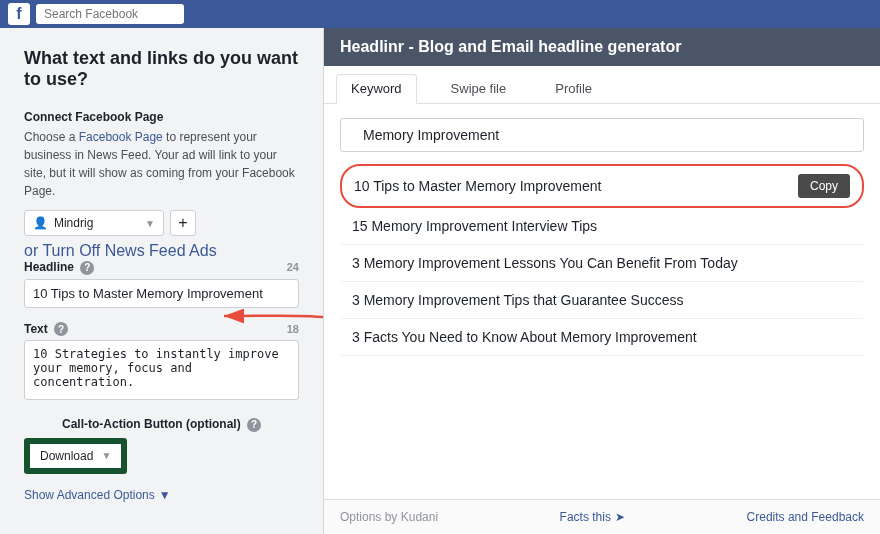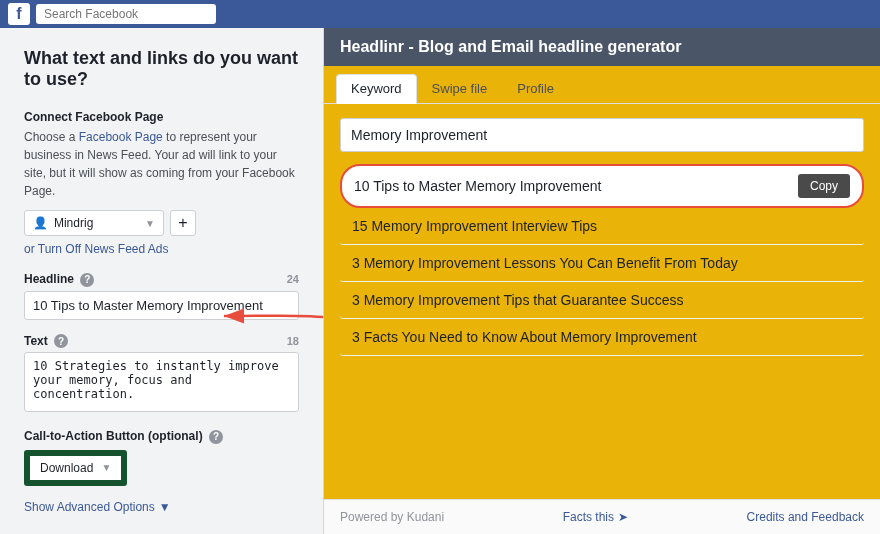--- a/index.html
+++ b/index.html
@@ -23,21 +23,21 @@
       display: flex; align-items: center; justify-content: center;
       border-radius: 3px;
       margin-right: 6px;
     }
     .fb-search {
       background: #fff;
       border: none;
       border-radius: 3px;
       padding: 3px 8px;
       font-size: 12px;
-      width: 180px;
+      width: 148px;
       color: #9b9b9b;
       outline: none;
     }
 
     
     .main-layout {
       display: flex;
       flex: 1;
       overflow: hidden;
     }
@@ -108,24 +108,23 @@
       border-radius: 3px;
       width: 26px; height: 26px;
       display: flex; align-items: center; justify-content: center;
       font-size: 16px;
       color: #1d2129;
       cursor: pointer;
     }
 
     .turn-off-link {
       color: #3b5998;
-      font-size: 12px;
+      font-size: 16px;
       text-decoration: none;
       display: block;
-      margin-bottom: 16px;
     }
 
     .field-label {
       font-size: 12px;
       font-weight: bold;
       color: #1d2129;
       margin-bottom: 4px;
       display: flex;
       justify-content: space-between;
       align-items: center;
@@ -172,20 +171,21 @@
       height: 60px;
       resize: none;
       outline: none;
     }
 
     .cta-label {
       font-size: 12px;
       font-weight: bold;
       color: #1d2129;
       margin-bottom: 6px;
+      text-align: center;
     }
 
     .cta-select {
       display: flex;
       align-items: center;
       background: #fff;
       border: 6px solid #14532d;
       border-radius: 3px;
       padding: 5px 10px;
       font-size: 12px;
@@ -203,40 +203,40 @@
       font-size: 12px;
       text-decoration: none;
       display: flex;
       align-items: center;
       gap: 4px;
     }
 
     
     .right-panel {
       flex: 1;
-      background: #eab308;
+      background: #ffffff;
       display: flex;
       flex-direction: column;
       box-shadow: -2px 0 6px rgba(0,0,0,0.15);
     }
 
     .headlinr-header {
       background: #4a5568;
       color: #fff;
       padding: 10px 16px;
       font-size: 16px;
       font-weight: bold;
       flex-shrink: 0;
     }
 
     .headlinr-tabs {
       display: flex;
       border-bottom: 1px solid #dddfe2;
       padding: 8px 12px 0;
-      gap: 0;
+      gap: 19px;
       flex-shrink: 0;
     }
 
     .tab {
       padding: 6px 14px;
       font-size: 13px;
       border-radius: 4px 4px 0 0;
       cursor: pointer;
       color: #4b4f56;
       border: 1px solid transparent;
@@ -260,21 +260,21 @@
       font-size: 12px;
       font-weight: bold;
       color: #1d2129;
       margin-bottom: 6px;
     }
 
     .noun-input {
       width: 100%;
       border: 1px solid #ccd0d5;
       border-radius: 3px;
-      padding: 8px 10px;
+      padding: 8px 22px;
       font-size: 14px;
       color: #1d2129;
       outline: none;
       margin-bottom: 12px;
     }
 
     .headline-list {
       list-style: none;
     }
 
@@ -486,21 +486,21 @@
         </li>
 
         <li class="headline-item">
           <span>3 Facts You Need to Know About Memory Improvement</span>
         </li>
 
       </ul>
     </div>
 
     <div class="headlinr-footer">
-      <span class="footer-text">Powered by Kudani</span>
+      <span class="footer-text">Options by Kudani</span>
       <div class="footer-share">
         <span>Facts this</span>
         <span>➤</span>
       </div>
       <span class="footer-credits">Credits and Feedback</span>
     </div>
 
   </div>
 
 </div>

